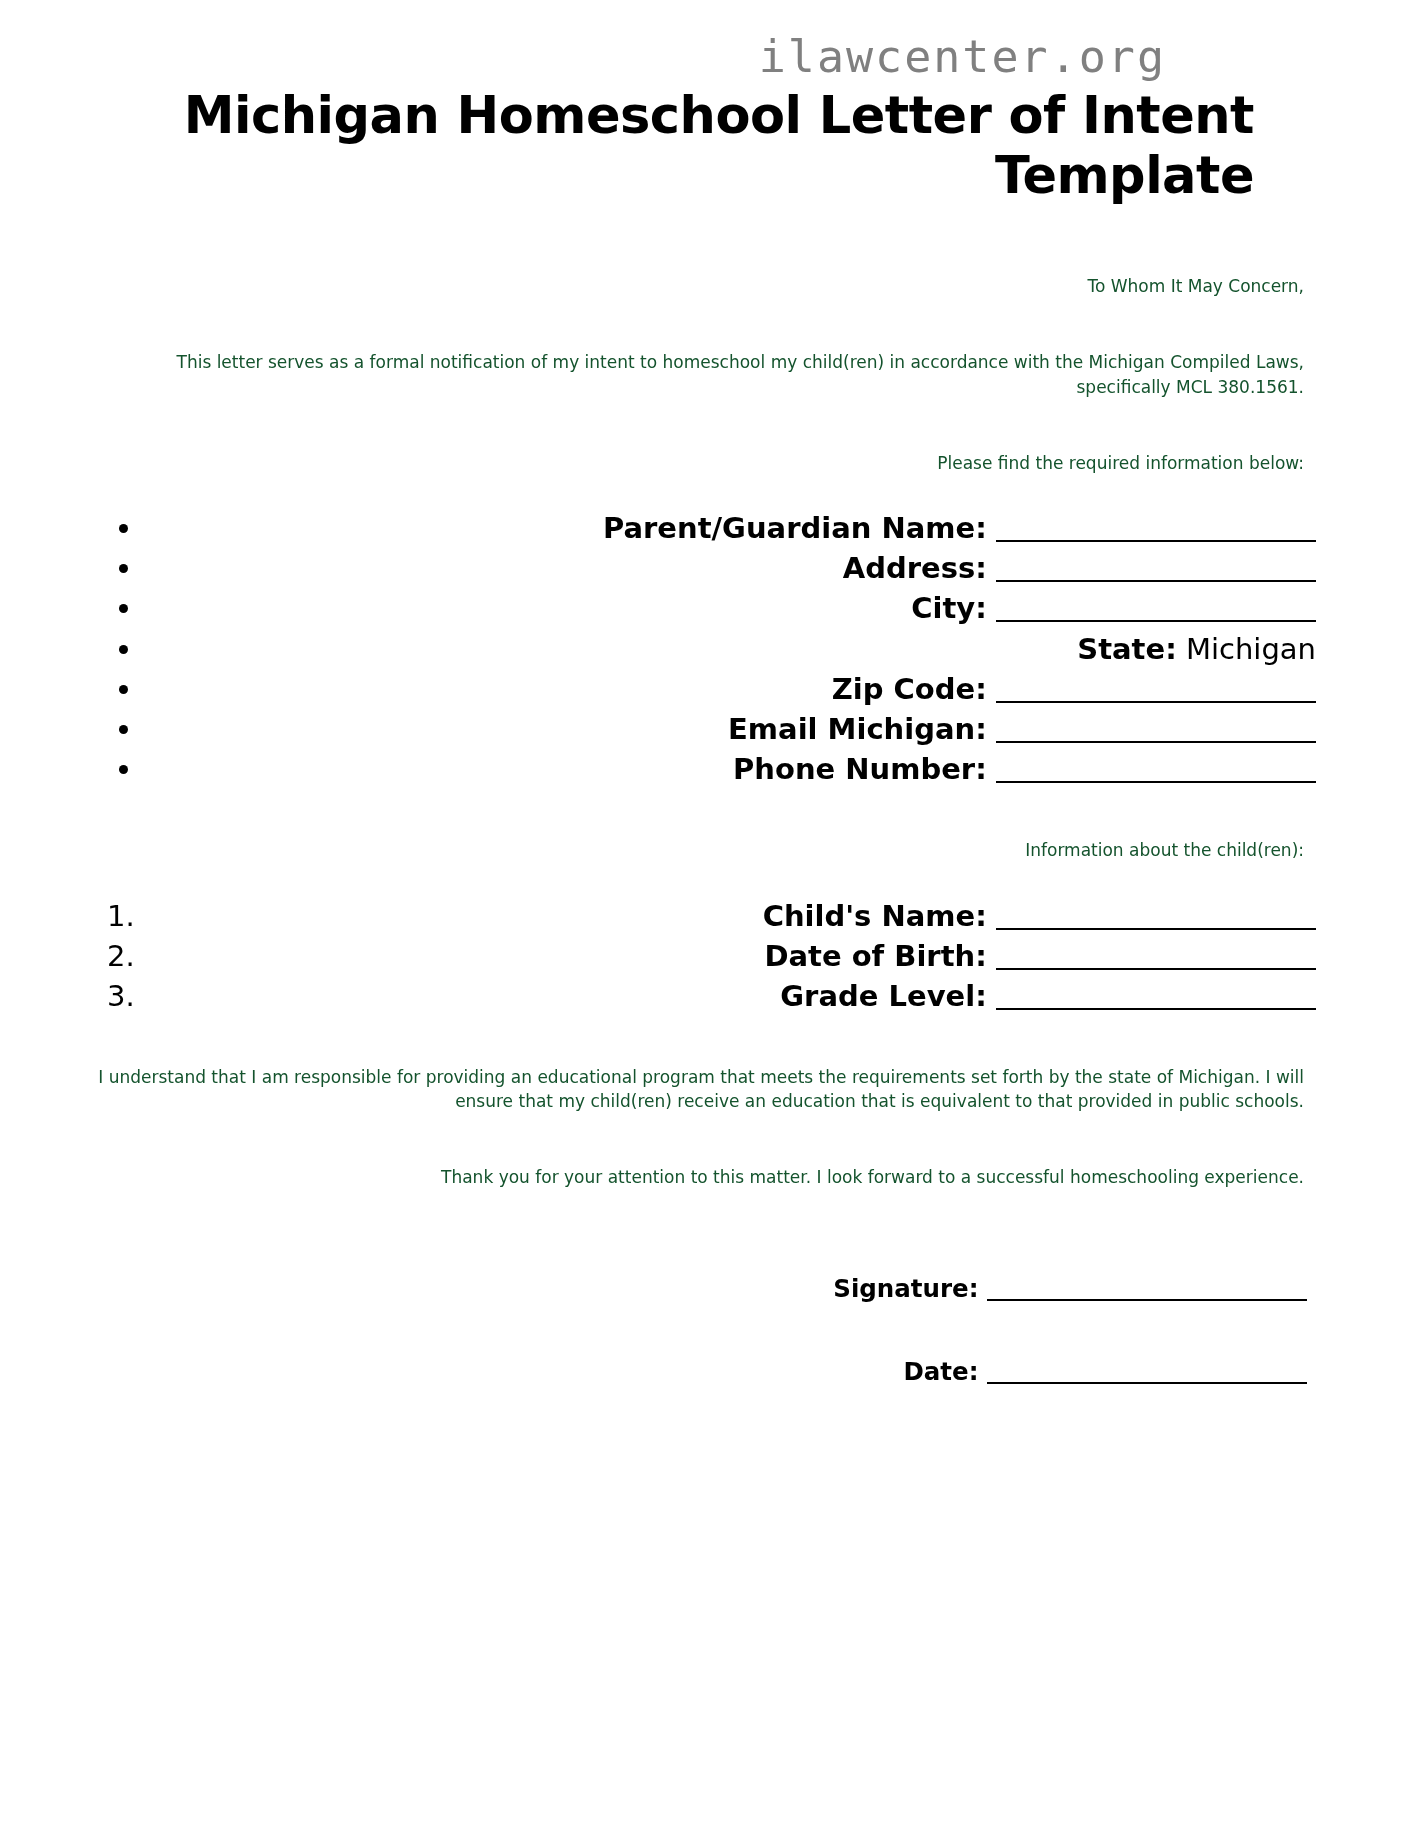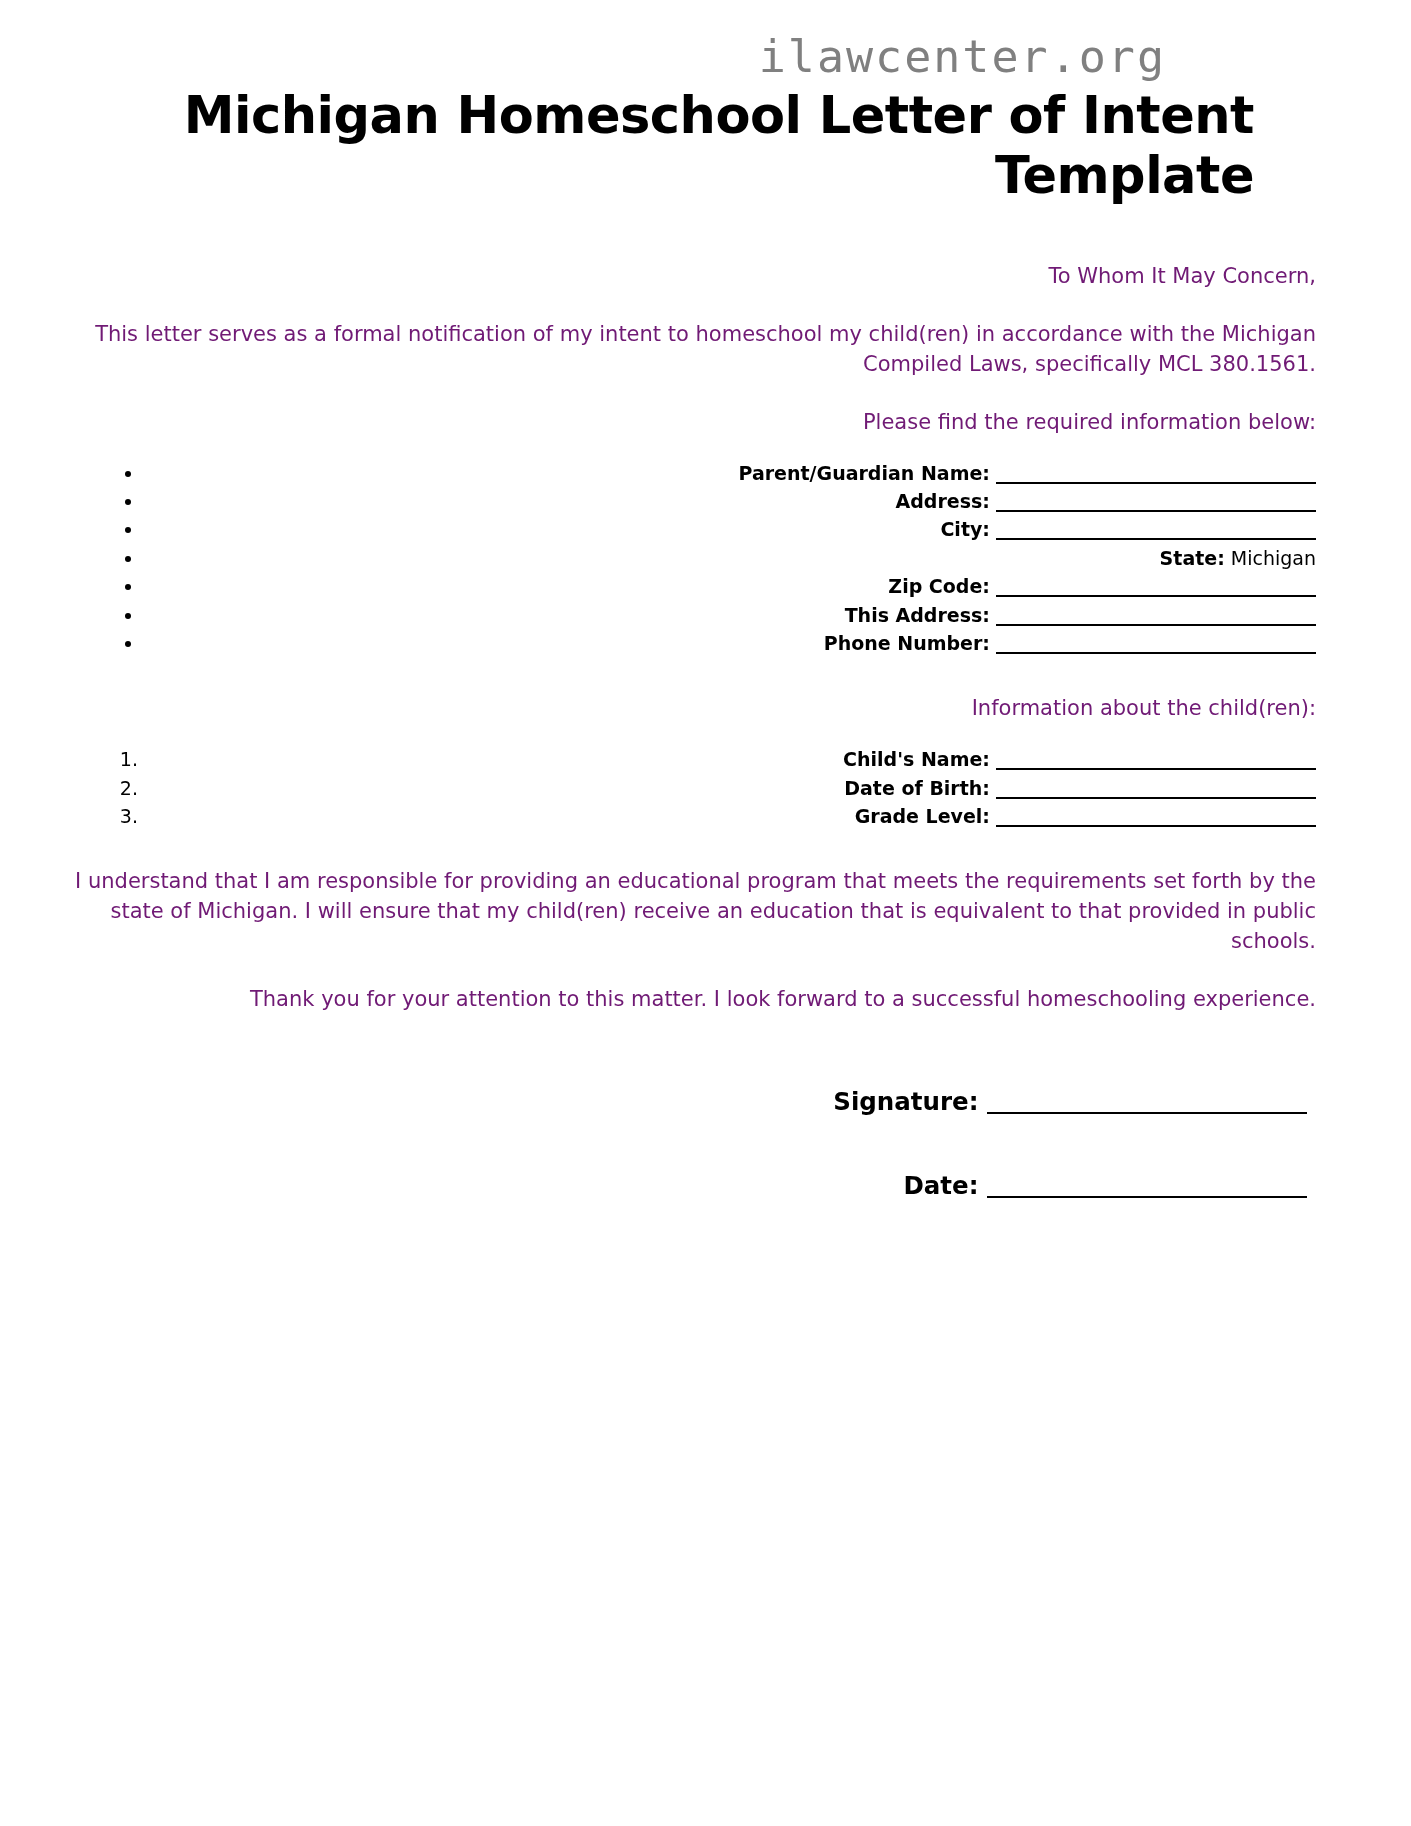--- a/index.html
+++ b/index.html
@@ -46,35 +46,35 @@
     font-size: 51px;
     font-weight: bold;
     line-height: 1.18;
     margin: 0 0 0 0;
     letter-spacing: -0.5px;
     max-width: 1180px;
     color: #000;
   }
   p.para {
     font-family: "DejaVu Sans", sans-serif;
-    font-size: 21px;
+    font-size: 17px;
     line-height: 1.42;
-    margin: 0;
-    color: #701a75;
+    margin: 12px;
+    color: #14532d;
   }
   .sp-title { height: 56px; }
   .sp-para  { height: 28px; }
   .sp-list  { height: 24px; }
   .sp-blk   { height: 34px; }
 
   ul.field-list, ol.field-list {
     margin: 0;
     padding-left: 70px;
     font-family: "DejaVu Sans", sans-serif;
-    font-size: 19px;
+    font-size: 29px;
     line-height: 1.18;
   }
   ul.field-list { list-style-type: disc; }
   ol.field-list { list-style-type: decimal; }
   ul.field-list li, ol.field-list li {
     margin: 0 0 6px 0;
     padding: 0;
     color: #000;
   }
   ol.field-list li { padding-left: 4px; }
@@ -124,21 +124,21 @@
     <p class="para">Please find the required information below:</p>
 
     <div class="sp-list"></div>
 
     <ul class="field-list" id="parent-list">
         <li><span class="lbl">Parent/Guardian Name:</span> <span class="blank" style="width: 320px;"></span></li>
         <li><span class="lbl">Address:</span> <span class="blank" style="width: 320px;"></span></li>
         <li><span class="lbl">City:</span> <span class="blank" style="width: 320px;"></span></li>
         <li><span class="lbl">State:</span> <span class="val">Michigan</span></li>
         <li><span class="lbl">Zip Code:</span> <span class="blank" style="width: 320px;"></span></li>
-        <li><span class="lbl">This Address:</span> <span class="blank" style="width: 320px;"></span></li>
+        <li><span class="lbl">Email Michigan:</span> <span class="blank" style="width: 320px;"></span></li>
         <li><span class="lbl">Phone Number:</span> <span class="blank" style="width: 320px;"></span></li>
       </ul>
 
     <div class="sp-blk"></div>
 
     <p class="para">Information about the child(ren):</p>
 
     <div class="sp-list"></div>
 
     <ol class="field-list" id="child-list">

